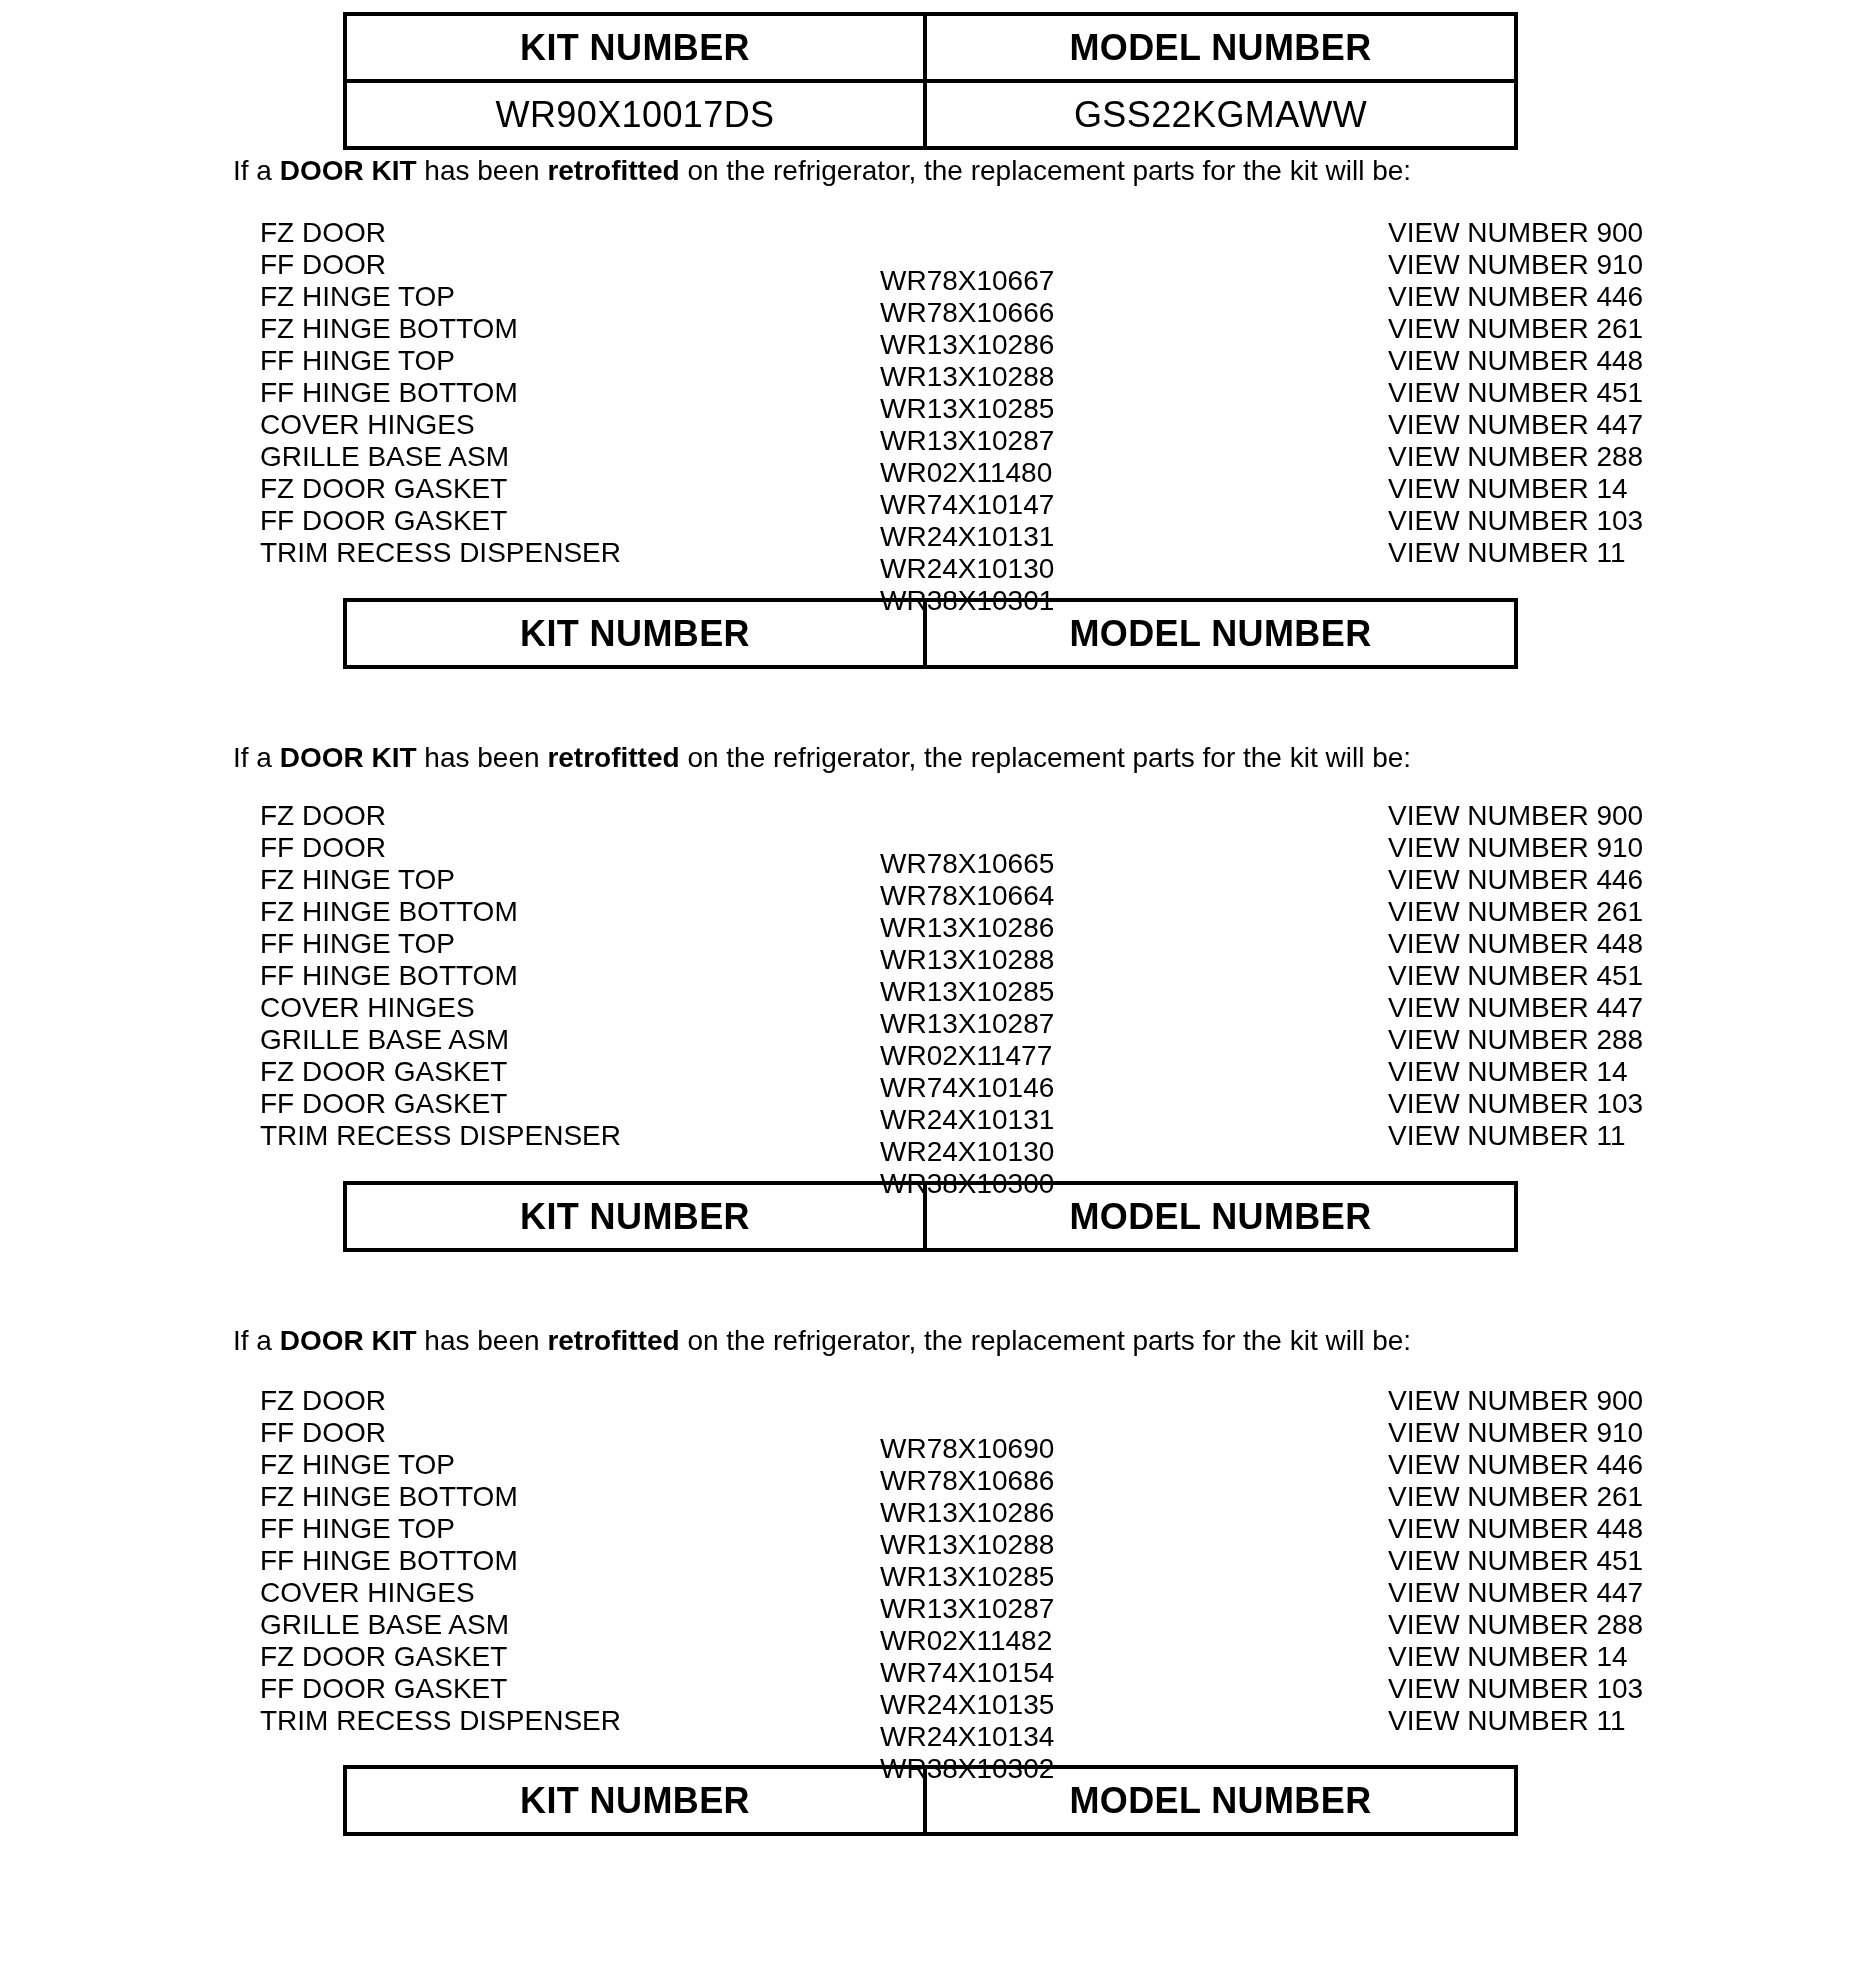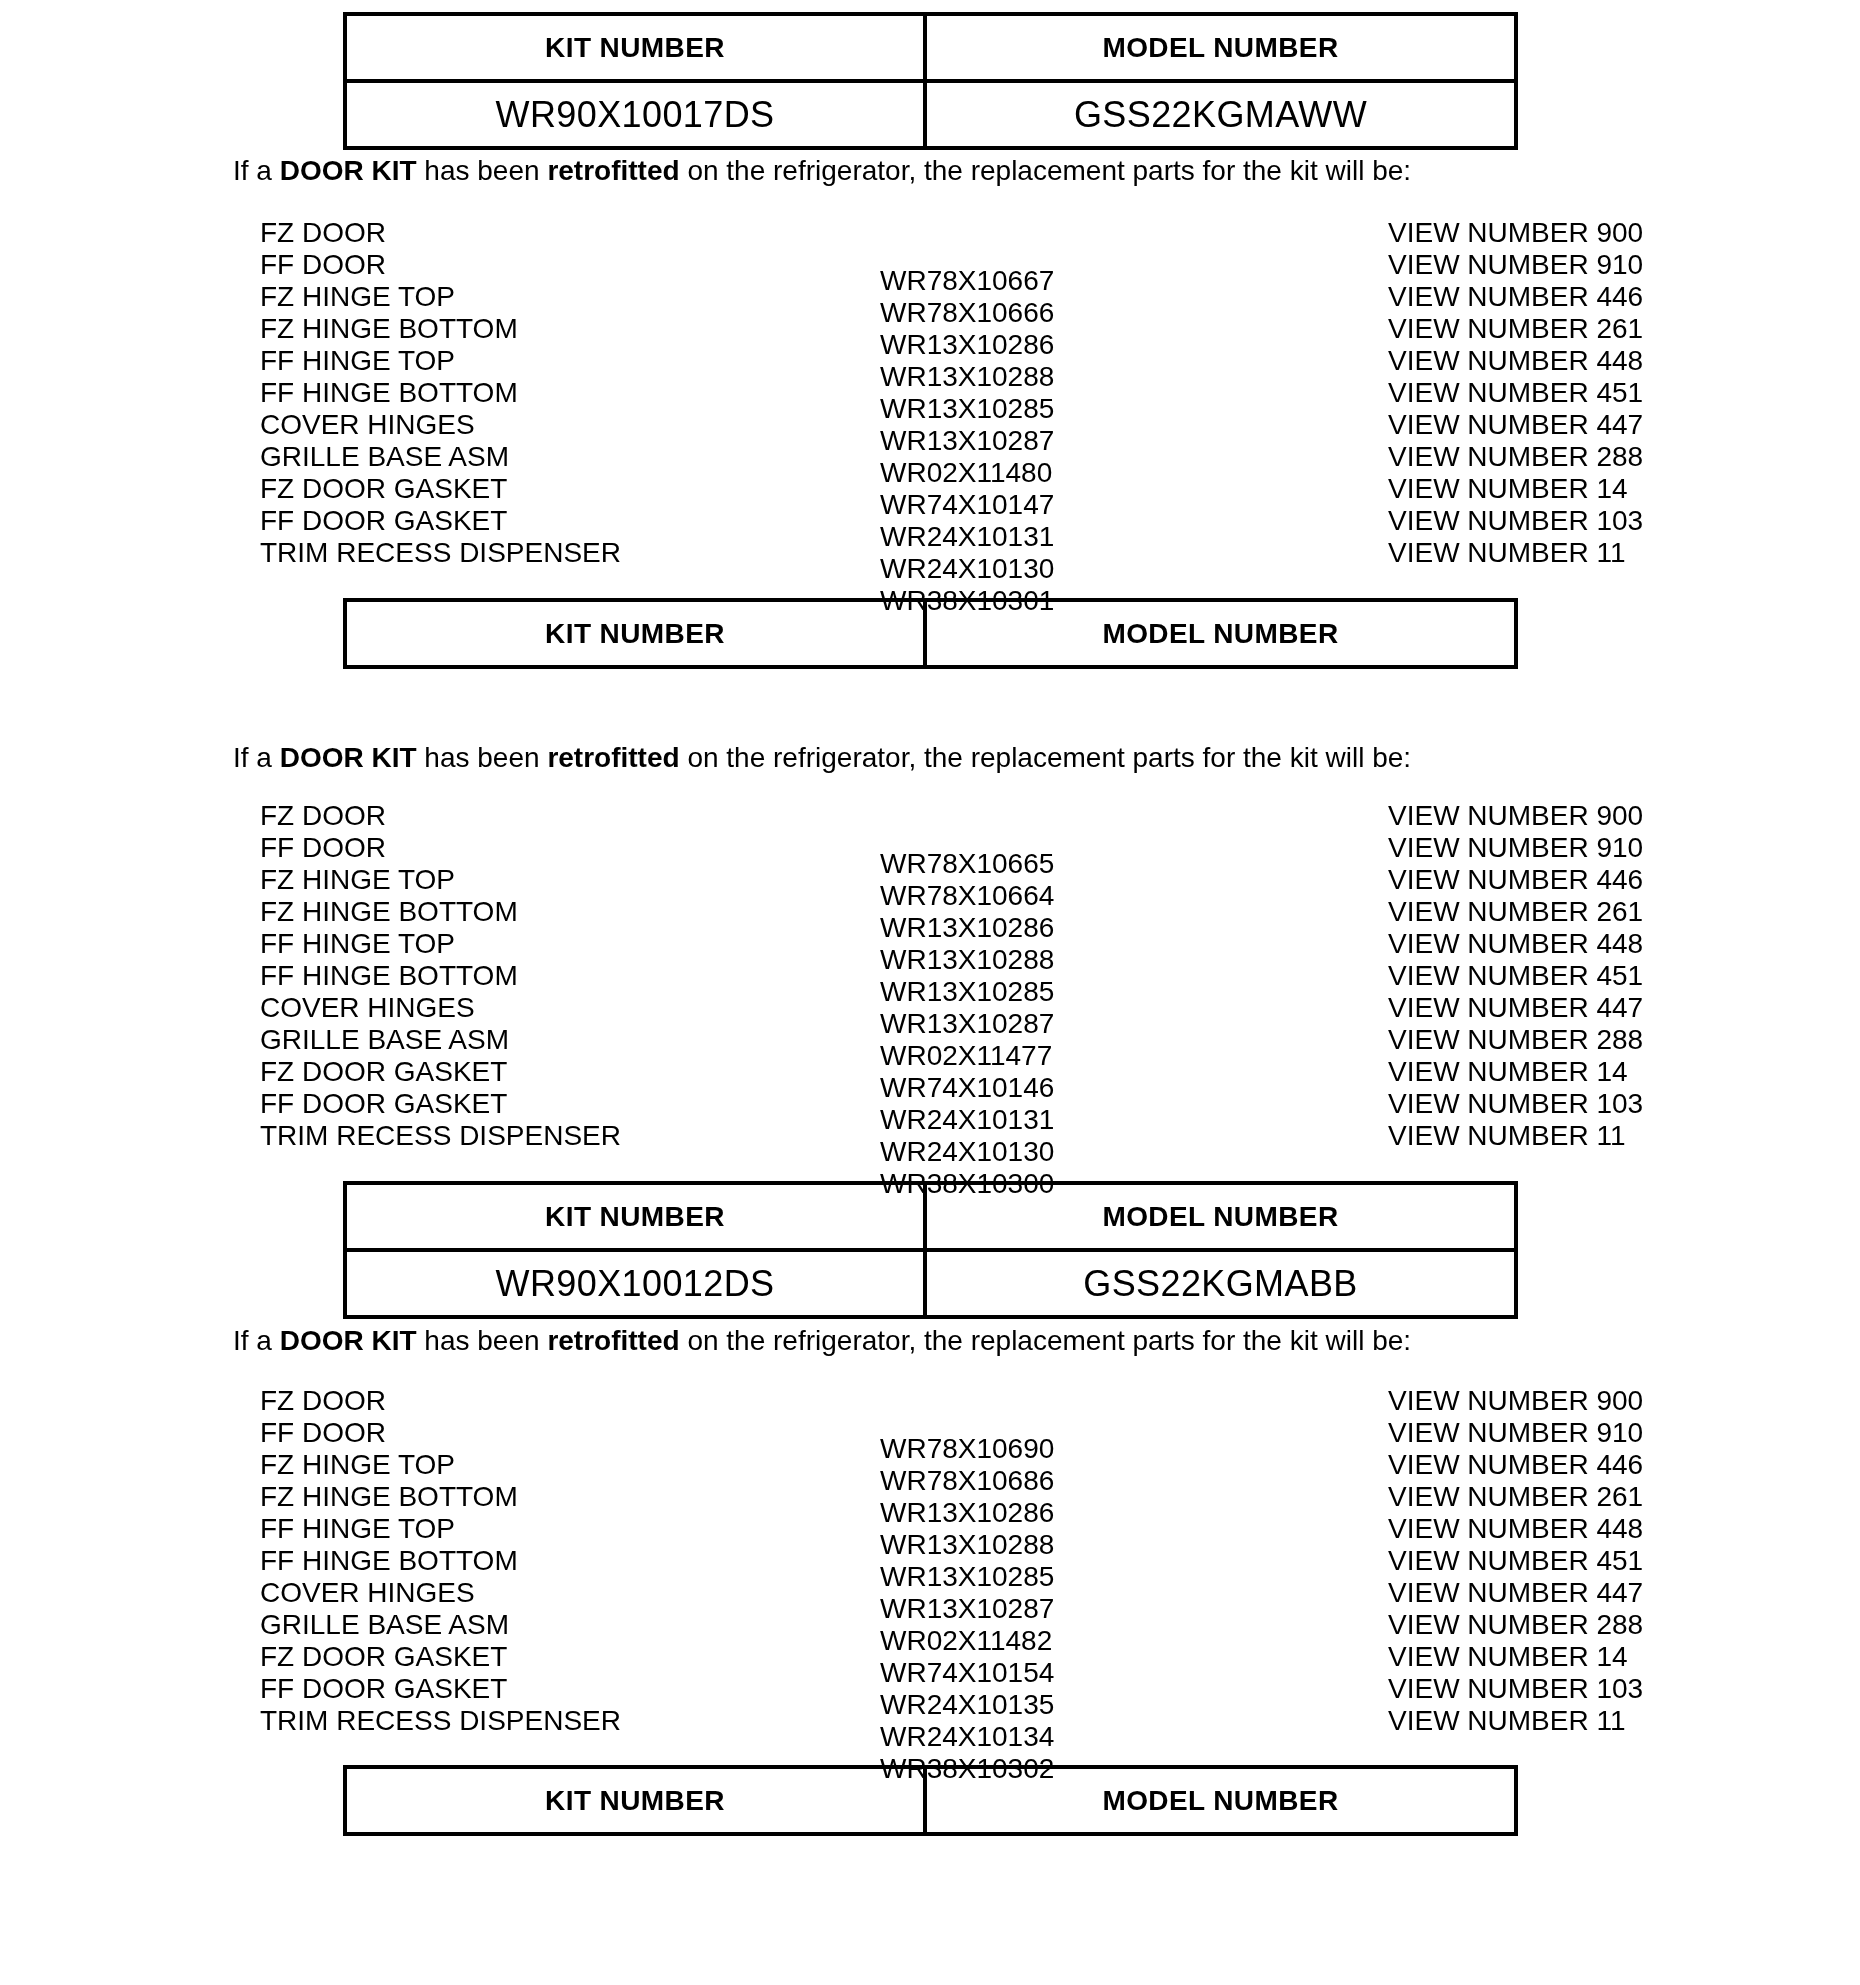--- a/index.html
+++ b/index.html
@@ -34,21 +34,21 @@
     text-align: center;
     vertical-align: middle;
     padding: 0;
   }
   .kit-table .col-kit   { width: 576px; }
   .kit-table .col-model { width: 587px; }
 
   .kit-table tr.header-row td {
     height: 63px;
     font-weight: bold;
-    font-size: 28px;
+    font-size: 36px;
     letter-spacing: 0.4px;
   }
   .kit-table tr.value-row td {
     height: 63px;
     font-weight: normal;
     font-size: 36px;
     letter-spacing: 0.4px;
   }
 
   
@@ -259,24 +259,20 @@
       </div>
   </div>
 
   <div class="table-block" id="table-block-3">
     <table class="kit-table">
       <tbody>
           <tr class="header-row">
         <td class="col-kit">KIT NUMBER</td>
         <td class="col-model">MODEL NUMBER</td>
       </tr>
-      <tr class="value-row">
-        <td class="col-kit">WR90X10012DS</td>
-        <td class="col-model">GSS22KGMABB</td>
-      </tr>
     </tbody>
       </table>
   </div>
 
   <div class="intro" id="intro-3"><span>If a </span><span class="b">DOOR KIT</span><span> has been </span><span class="b">retrofitted</span><span> on the refrigerator, the replacement parts for the kit will be:</span></div>
 
   <div class="parts-list" id="parts-list-3">
     <div class="parts-row">
         <span class="c-desc">FZ DOOR</span>
         <span class="c-part">WR78X10690</span>

